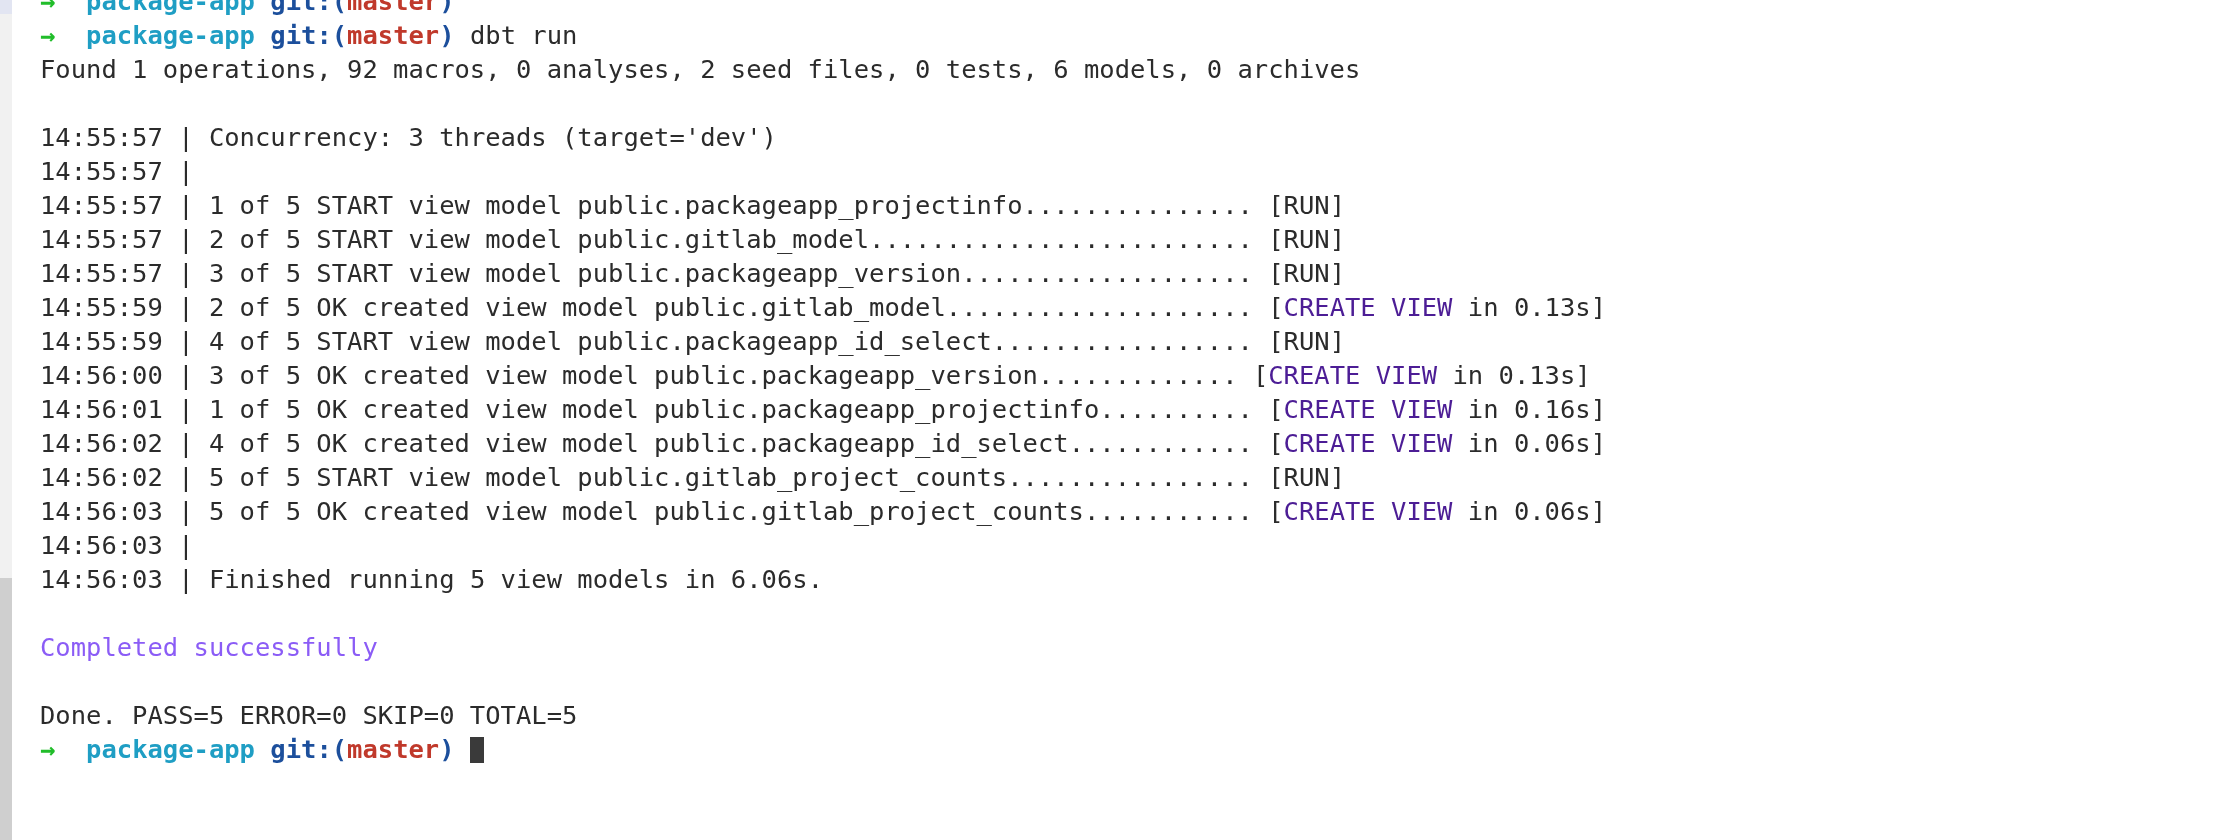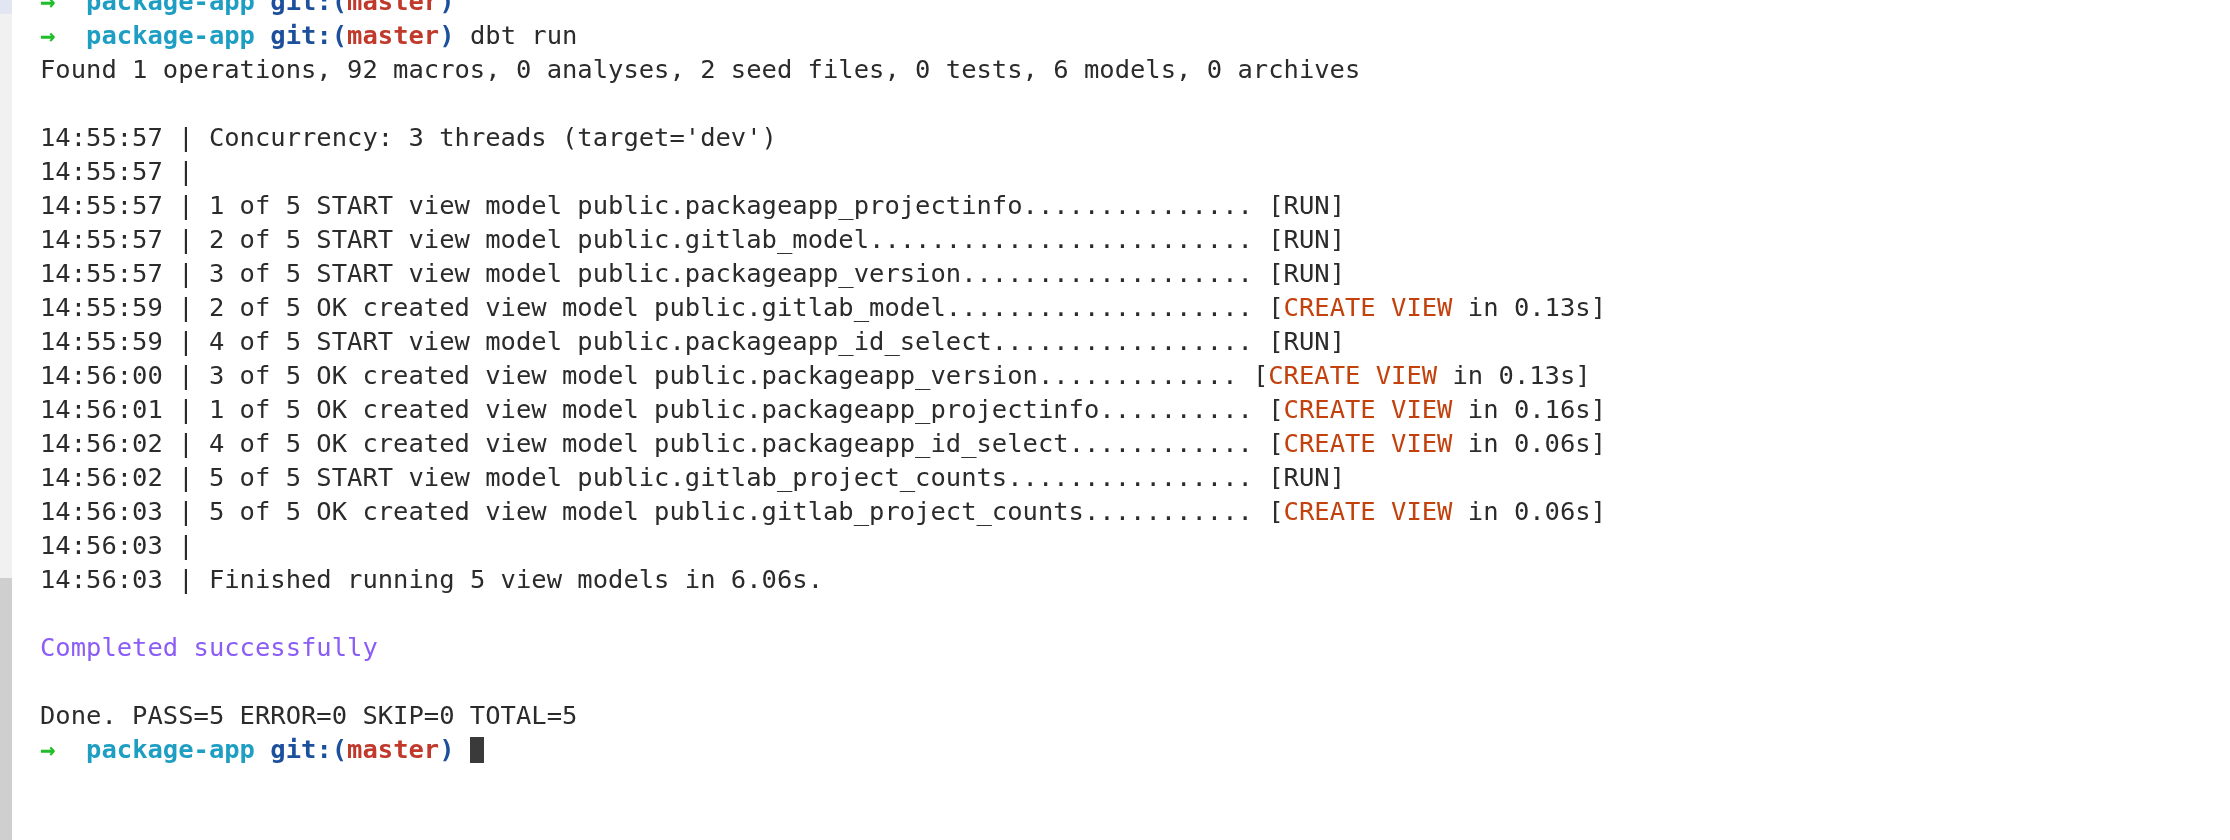--- a/index.html
+++ b/index.html
@@ -72,21 +72,21 @@
   }
 
   .row {
     height: 34px;
     white-space: pre;
   }
 
   
   .c-default { color: #2b2b2b; }
   .c-green   { color: #8b5cf6; }
-  .c-bgreen  { color: #c2410c; }
+  .c-bgreen  { color: #4c1d95; }
   .c-cyan    { color: #1f9ec4; font-weight: bold; }
   .c-blue    { color: #1c4f9c; font-weight: bold; }
   .c-red     { color: #c0392b; font-weight: bold; }
   .c-arrow   { color: #21bd2a; font-weight: bold; }
 
   .cursor {
     display: inline-block;
     width: 14px;
     height: 26px;
     background: #3a3a3a;

